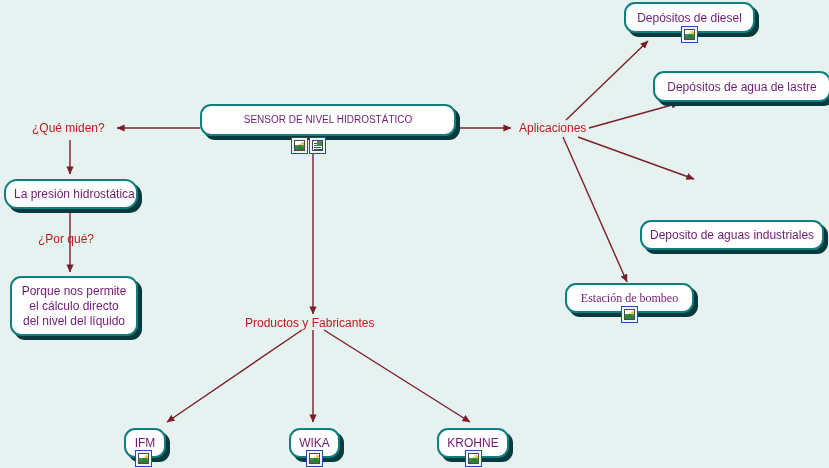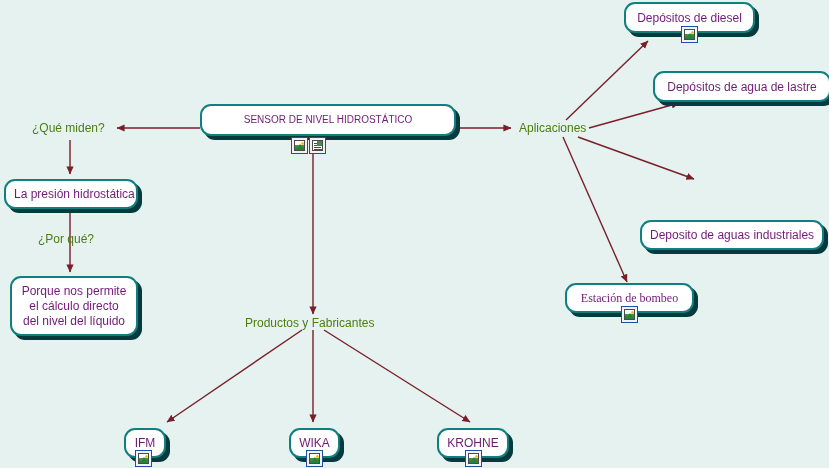--- a/index.html
+++ b/index.html
@@ -50,21 +50,21 @@
     white-space: normal;
     line-height: 15px;
   }
   .node .label {
     display: block;
     width: 100%;
   }
   
   .textnode {
     position: absolute;
-    color: #4d7c0f;
+    color: #b91c1c;
     font-size: 12px;
     line-height: 14px;
     white-space: nowrap;
   }
   
   .icons {
     position: absolute;
     display: flex;
     gap: 1px;
     z-index: 5;
@@ -193,21 +193,21 @@
         <span class="ln d"></span>
           <span class="mark"></span>
       </span>
     </span>
   </div>
 
   <div class="textnode" style="left:32px; top:121px;">
     <span>¿Qué miden?</span>
   </div>
 
-  <div class="node" style="left:4px; top:179px; width:134px; height:30px;">
+  <div class="node" style="left:4px; top:179px; width:134px; height:30px;border-radius:13px;">
     <span class="label">La presión hidrostática</span>
   </div>
 
   <div class="textnode" style="left:38px; top:232px;">
     <span>¿Por qué?</span>
   </div>
 
   <div class="node multiline" style="left:10px; top:276px; width:128px; height:60px;">
     <span class="label">Porque nos permite el cálculo directo del nivel del líquido</span>
   </div>

